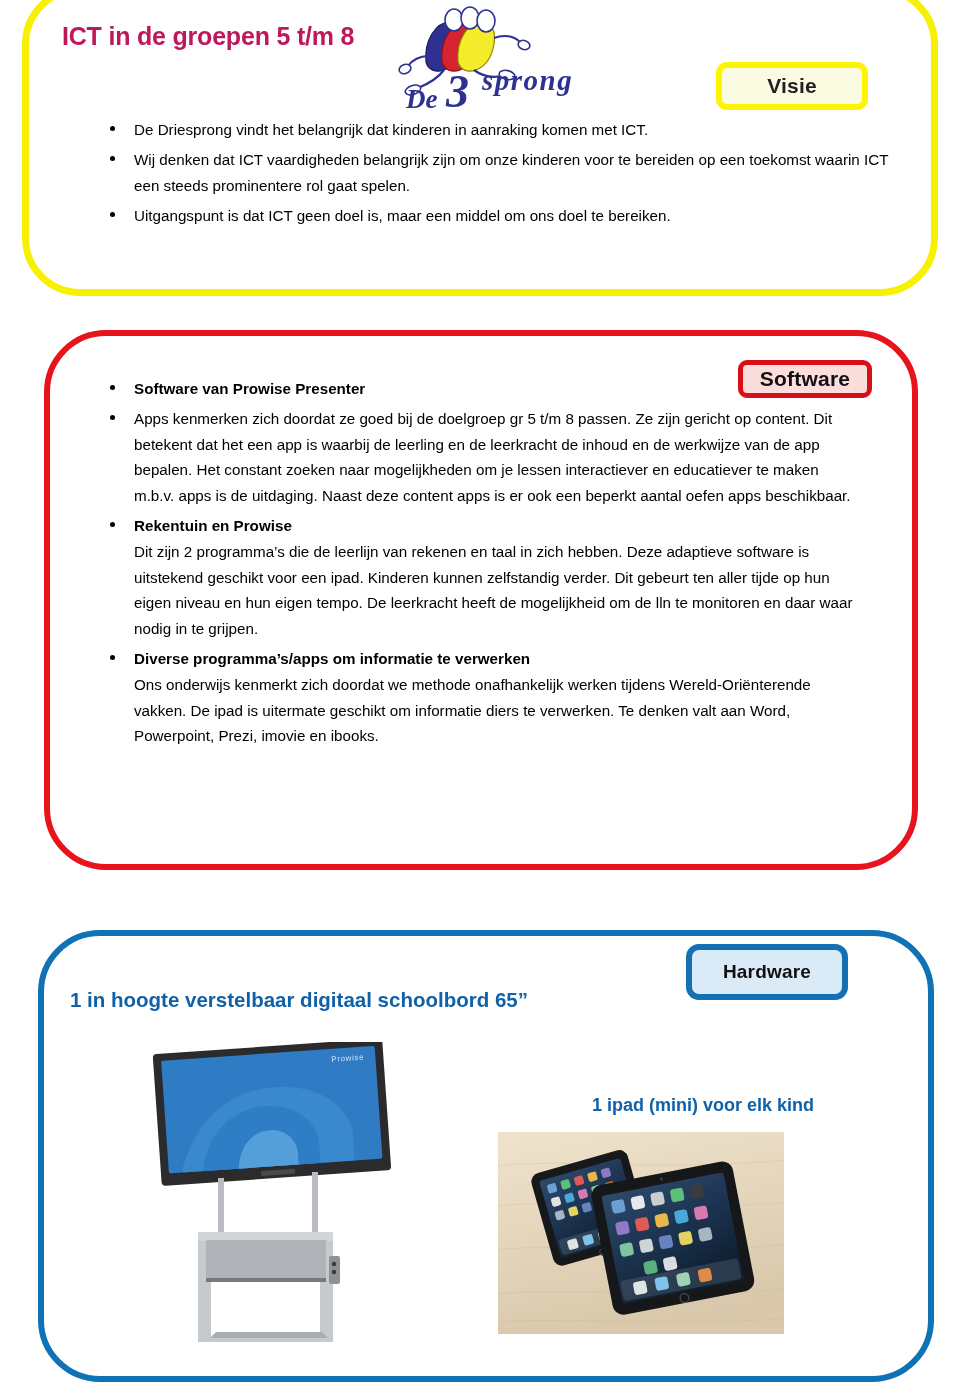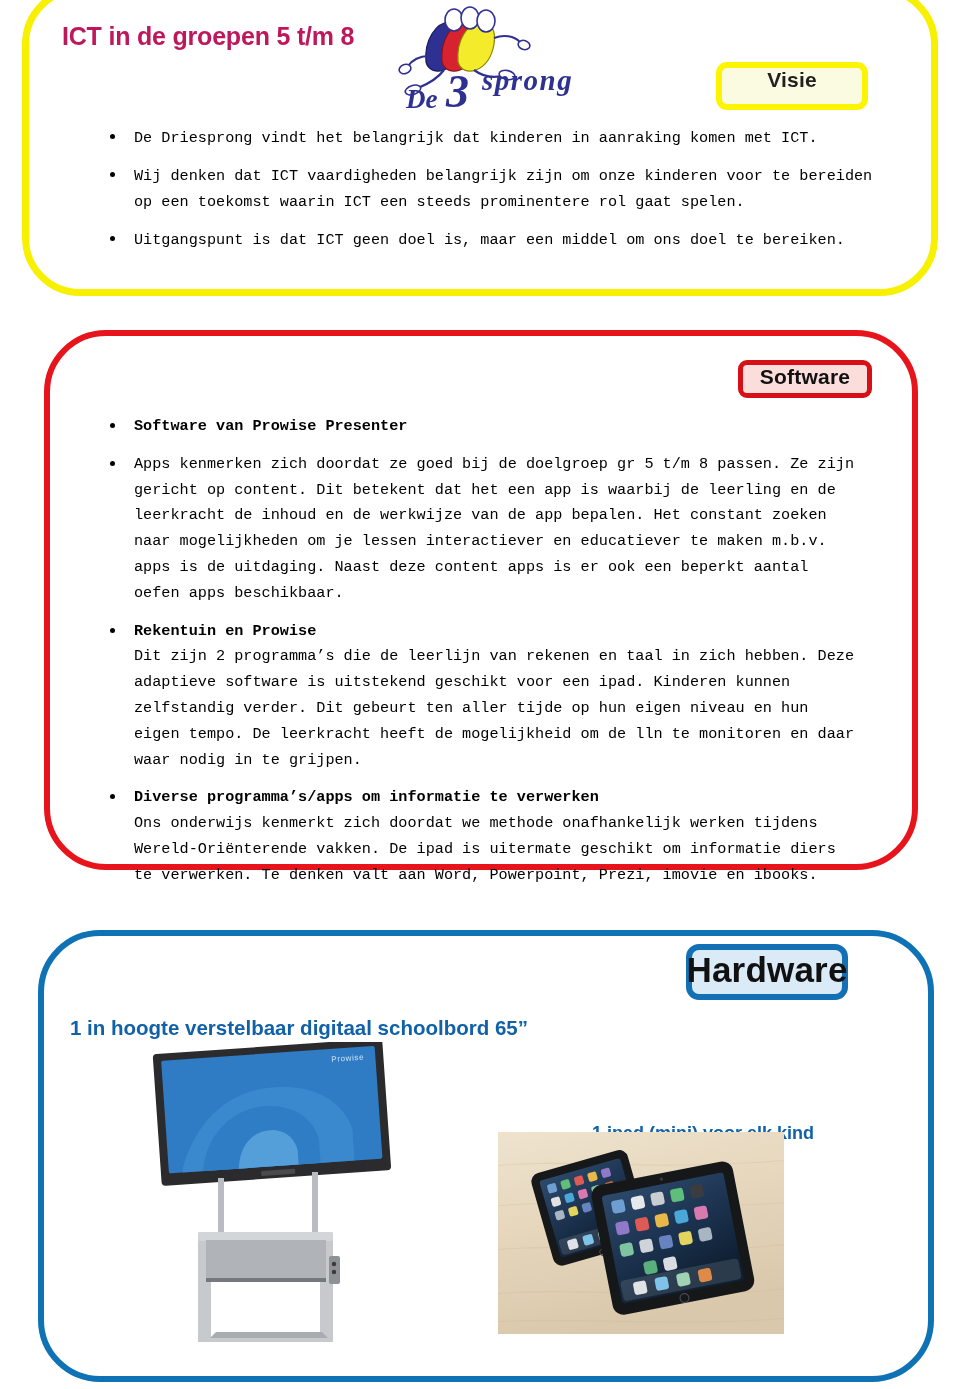--- a/index.html
+++ b/index.html
@@ -45,21 +45,21 @@
     height: 452px;
     border: 6px solid #0f72b5;
     border-radius: 62px;
   }
 
   
   .badge {
     position: absolute;
     box-sizing: border-box;
     display: flex;
-    align-items: flex-start;
+    align-items: center;
     justify-content: center;
     font-weight: bold;
     letter-spacing: .2px;
   }
   .badge-visie {
     left: 716px;
     top: 62px;
     width: 152px;
     height: 48px;
     border: 6px solid #fcf400;
@@ -81,21 +81,21 @@
     margin-top: 8px;
   }
   .badge-hardware {
     left: 686px;
     top: 944px;
     width: 162px;
     height: 56px;
     border: 6px solid #1470b4;
     background: #dbeaf7;
     border-radius: 13px;
-    font-size: 35px;
+    font-size: 19px;
     color: #111111;
   }
 
   
   .doc-title {
     position: absolute;
     left: 62px;
     top: 22px;
     font-size: 25px;
     font-weight: bold;
@@ -116,60 +116,58 @@
   
   ul.bullets {
     position: absolute;
     margin: 0;
     padding: 0;
     list-style: none;
   }
   ul.bullets > li {
     position: relative;
     padding-left: 34px;
-    margin: 12px 0 2px 0;
-    font-family: Liberation Mono, monospace;
+    margin: 4px 0 2px 0;
   }
   ul.bullets > li:before {
     content: "";
     position: absolute;
     left: 10px;
     top: 9px;
     width: 5px;
     height: 5px;
     border-radius: 50%;
     background: #000;
   }
   .visie-list {
     left: 100px;
     top: 113px;
     width: 790px;
     font-size: 15.2px;
     line-height: 26px;
   }
   .sw-list {
     left: 100px;
-    top: 402px;
+    top: 372px;
     width: 760px;
     font-size: 15.2px;
     line-height: 25.8px;
   }
   .sw-list > li { margin-bottom: 0; }
   .sw-head {
     font-weight: bold;
     display: block;
   }
   .sw-body { display: block; }
 
   
   .hw-heading {
     position: absolute;
     font-weight: bold;
     color: #1161a8;
-    margin-top: 28px;
   }
   .hw-heading-board {
     left: 70px;
     top: 988px;
     font-size: 20.5px;
   }
   .hw-heading-ipad {
     left: 592px;
     top: 1095px;
     font-size: 18px;

